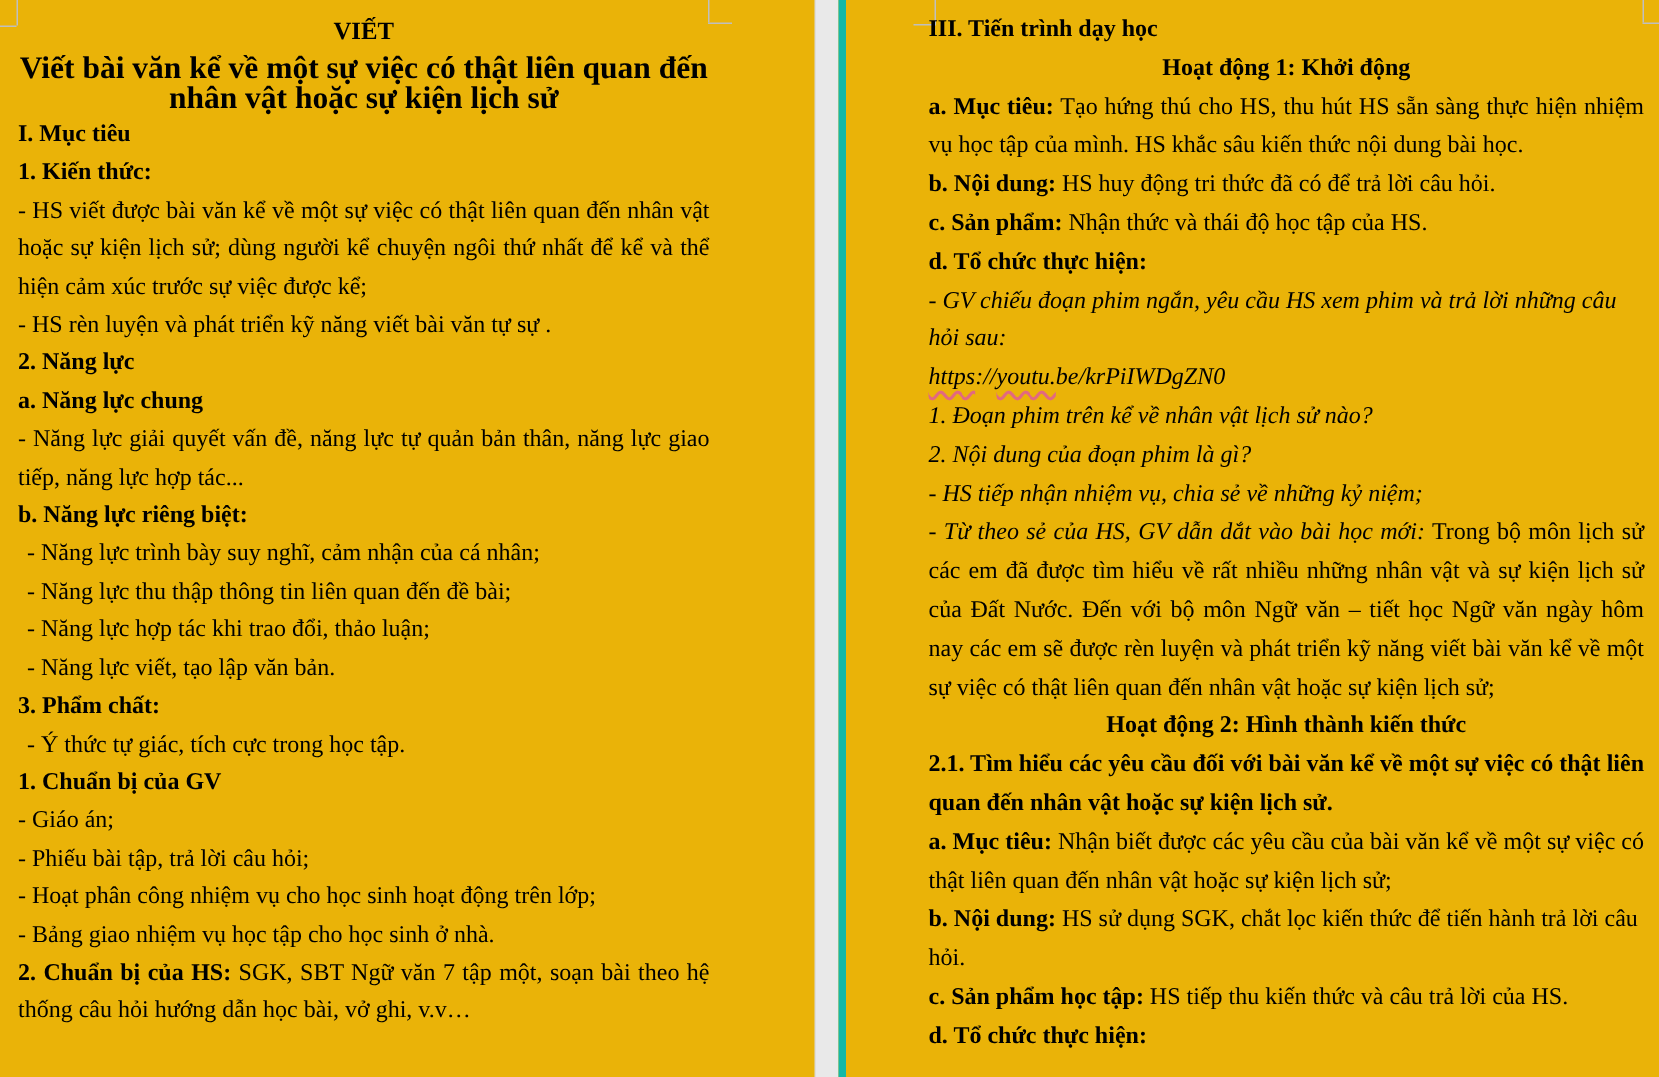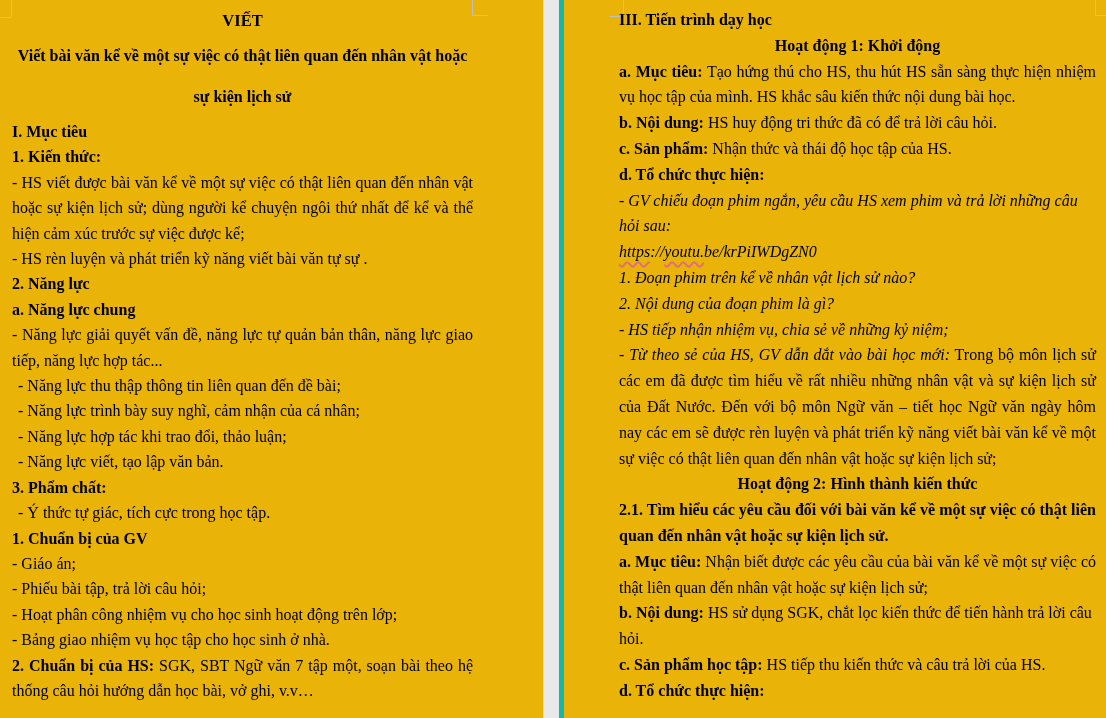--- a/index.html
+++ b/index.html
@@ -21,21 +21,21 @@
   }
   .content-left{left:12px;width:461px;line-height:25.4px;}
   .content-right{left:55px;width:477px;line-height:25.8px;}
   p{margin:0;padding:0;}
   .b{font-weight:bold;}
   .i{font-style:italic;}
   .c{text-align:center;}
   .j{text-align:justify;}
   .ind{padding-left:6px;}
   .kicker{font-size:16.5px;line-height:28px;}
-  .doc-title{font-size:16px;line-height:41px;margin-bottom:2px;font-family:Liberation Serif, serif;}
+  .doc-title{font-size:21px;line-height:20px;margin-bottom:2px;font-family:Liberation Serif, serif;}
   .wavy{
     text-decoration:underline;
     text-decoration-style:wavy;
     text-decoration-color:#e2697f;
     text-decoration-thickness:1.5px;
     text-underline-offset:4px;
     text-decoration-skip-ink:none;
   }
   
   .mark{position:absolute;background:#bfbfbf;}
@@ -53,22 +53,23 @@
   <div class="content content-left">
     <p class="b c kicker">VIẾT</p>
     <p class="b c doc-title">Viết bài văn kể về một sự việc có thật liên quan đến nhân vật hoặc sự kiện lịch sử</p>
     <p class="b">I. Mục tiêu</p>
     <p class="b">1. Kiến thức:</p>
     <p class="j">- HS viết được bài văn kể về một sự việc có thật liên quan đến nhân vật hoặc sự kiện lịch sử; dùng người kể chuyện ngôi thứ nhất để kể và thể hiện cảm xúc trước sự việc được kể;</p>
     <p>- HS rèn luyện và phát triển kỹ năng viết bài văn tự sự .</p>
     <p class="b">2. Năng lực</p>
     <p class="b">a. Năng lực chung</p>
     <p class="j">- Năng lực giải quyết vấn đề, năng lực tự quản bản thân, năng lực giao tiếp, năng lực hợp tác...</p>
+    <p class="b">b. Năng lực riêng biệt:</p>
+    <p class="ind">- Năng lực trình bày suy nghĩ, cảm nhận của cá nhân;</p>
     <p class="ind">- Năng lực thu thập thông tin liên quan đến đề bài;</p>
-    <p class="ind">- Năng lực trình bày suy nghĩ, cảm nhận của cá nhân;</p>
     <p class="ind">- Năng lực hợp tác khi trao đổi, thảo luận;</p>
     <p class="ind">- Năng lực viết, tạo lập văn bản.</p>
     <p class="b">3. Phẩm chất:</p>
     <p class="ind">- Ý thức tự giác, tích cực trong học tập.</p>
     <p class="b">1. Chuẩn bị của GV</p>
     <p>- Giáo án;</p>
     <p>- Phiếu bài tập, trả lời câu hỏi;</p>
     <p>- Hoạt phân công nhiệm vụ cho học sinh hoạt động trên lớp;</p>
     <p>- Bảng giao nhiệm vụ học tập cho học sinh ở nhà.</p>
     <p class="j"><span class="b">2. Chuẩn bị của HS:</span><span> SGK, SBT Ngữ văn 7 tập một, soạn bài theo hệ thống câu hỏi hướng dẫn học bài, vở ghi, v.v…</span></p>

